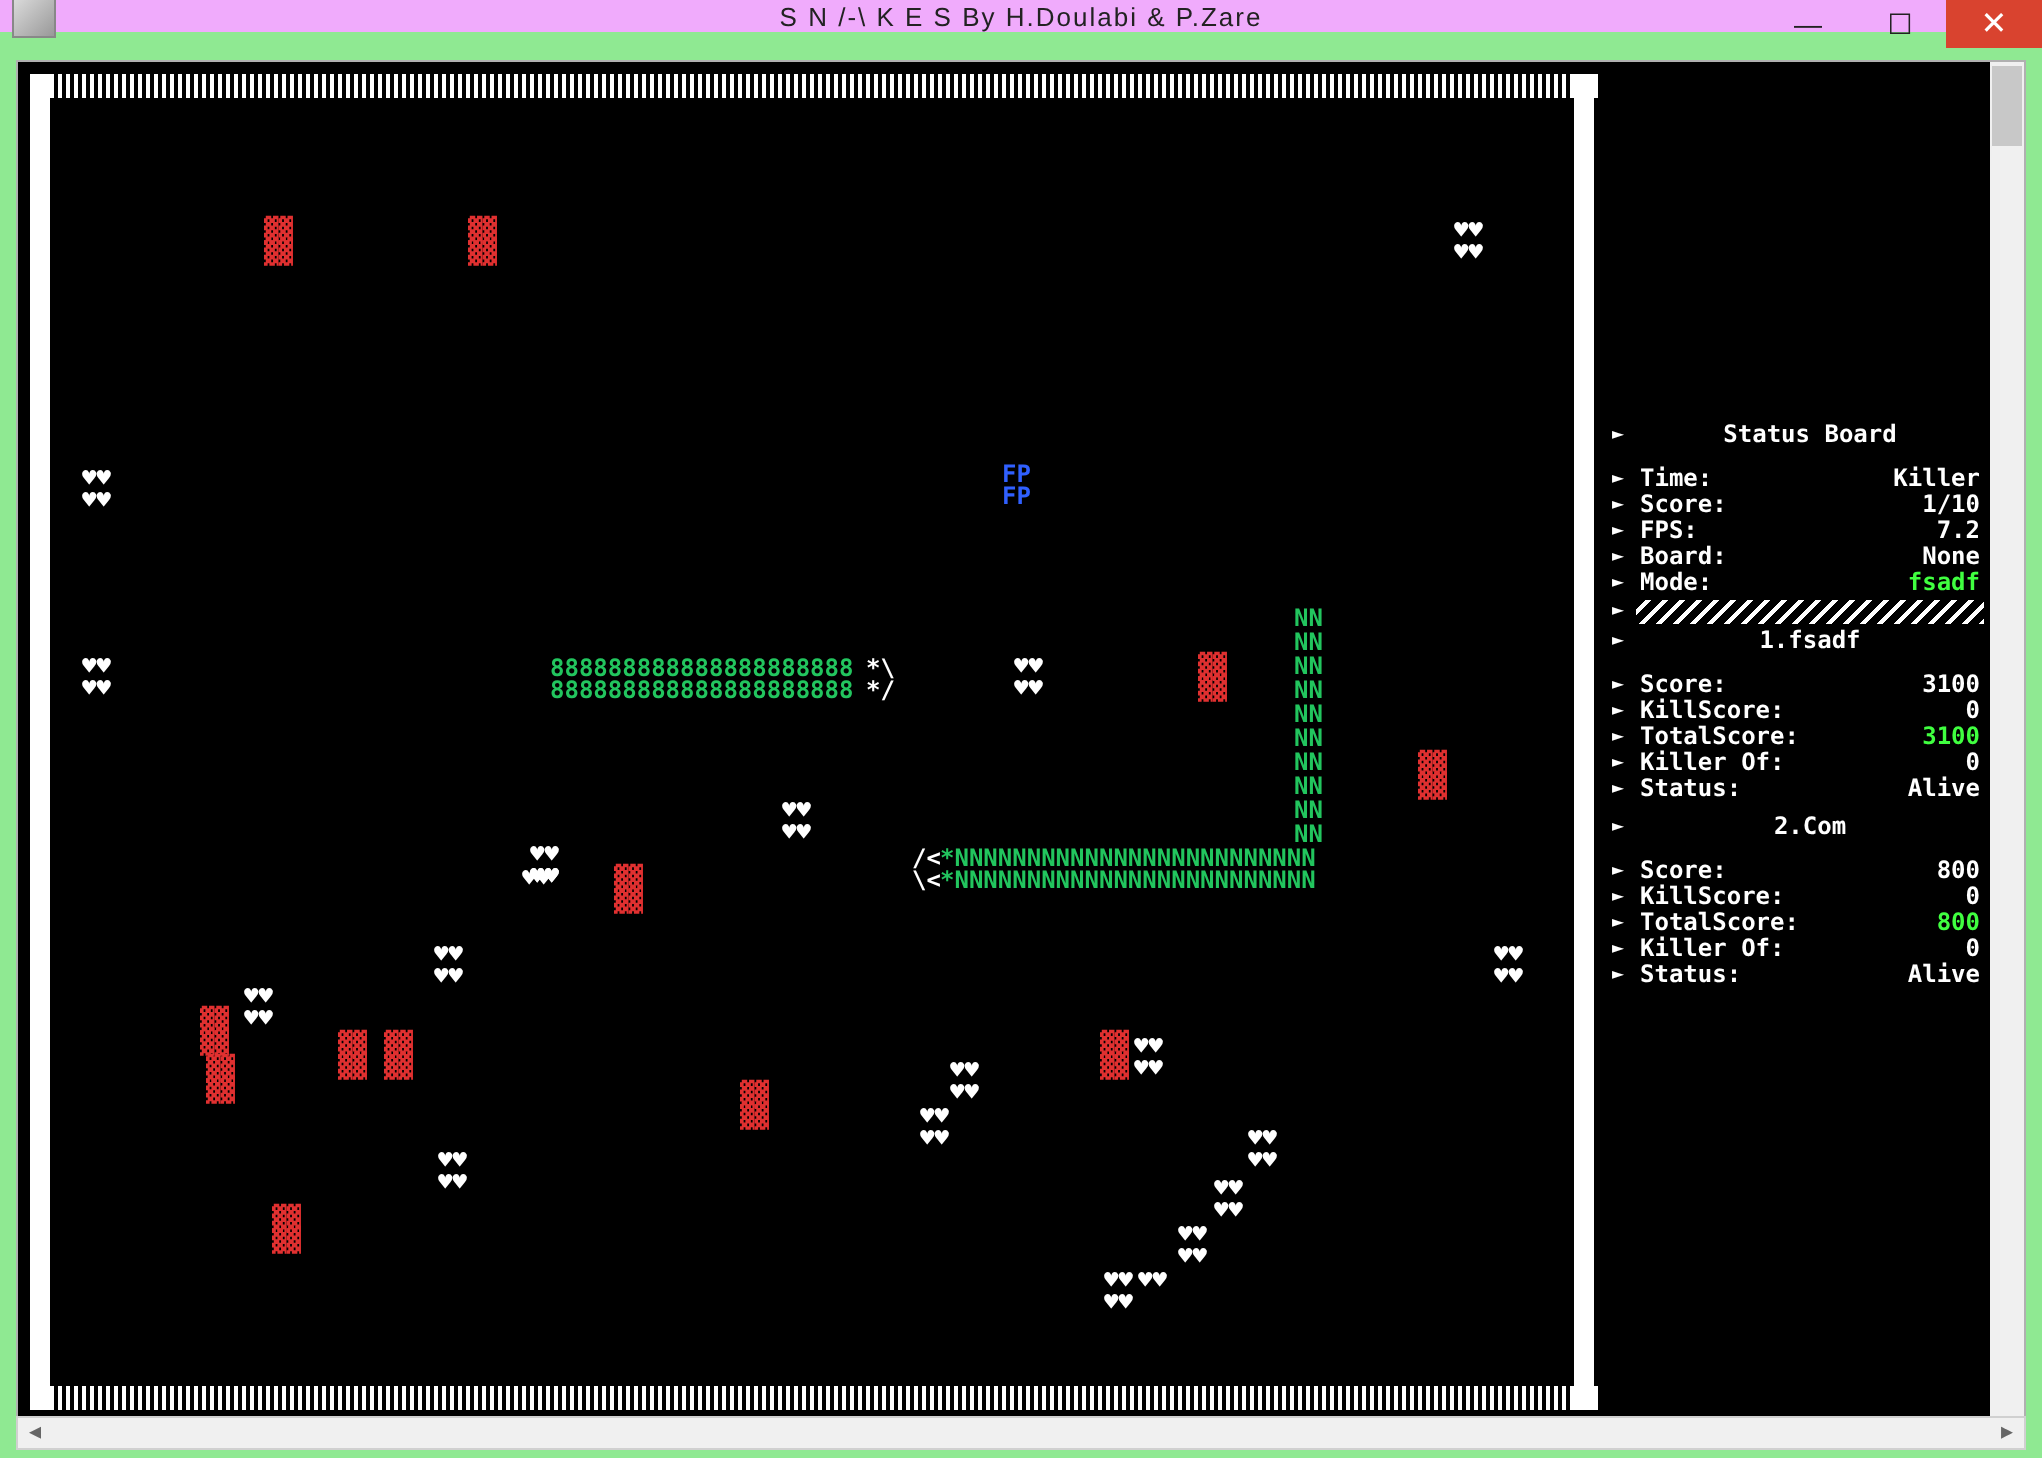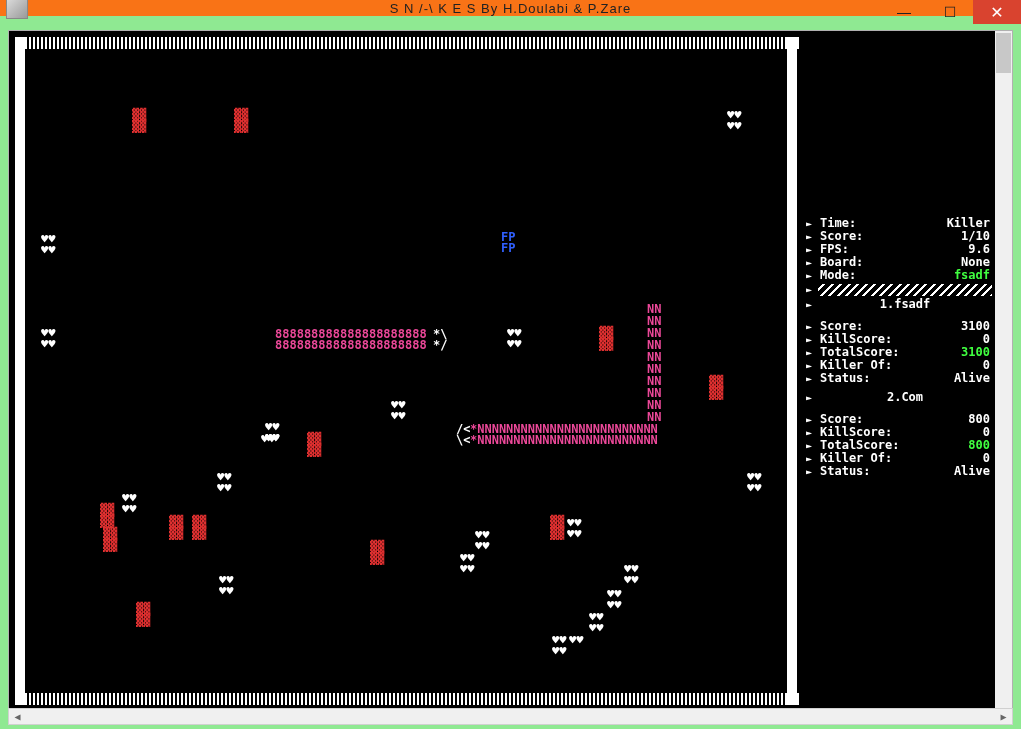--- a/index.html
+++ b/index.html
@@ -8,21 +8,21 @@
     background:#8fe992;
     font-family:"Consolas","Courier New",monospace;
     font-size:12px;
     overflow:hidden;
     position:relative;
   }
   
   .titlebar {
     height:16px;
     display:flex; align-items:center;
-    background:#f97316;
+    background:#f0abfc;
     position:relative;
   }
   .app-icon {
     width:22px; height:22px;
     margin-left:6px;
     background:linear-gradient(135deg,#ddd 0%,#999 100%);
     border:1px solid #888;
   }
   .title-text {
     position:absolute; left:0; right:0;
@@ -62,21 +62,21 @@
   .cell {
     position:absolute;
     font-family:"Lucida Console","Consolas",monospace;
     font-size:12px;
     font-weight:bold;
     line-height:12px;
     white-space:pre;
   }
   .white  { color:#fff; }
   .red    { color:#e03030; }
-  .mag    { color:#ec4899; }
+  .mag    { color:#22c55e; }
   .blue   { color:#3060ff; }
   .green  { color:#40ff40; }
   
   .hborder {
     position:absolute;
     left:8px; right:212px;
     height:12px;
     background:repeating-linear-gradient(to right,#fff 0 2px,#000 2px 4px);
   }
   
@@ -235,32 +235,33 @@
     <div class="cell mag" style="left:638px; top:344px;">NN</div>
     <div class="cell mag" style="left:638px; top:356px;">NN</div>
     <div class="cell mag" style="left:638px; top:368px;">NN</div>
     <div class="cell mag" style="left:638px; top:380px;">NN</div>
     <div class="cell white" style="left:447px; top:392px;">/&lt;</div>
     <div class="cell mag" style="left:461px; top:392px;">*NNNNNNNNNNNNNNNNNNNNNNNNN</div>
     <div class="cell white" style="left:447px; top:403px;">\&lt;</div>
     <div class="cell mag" style="left:461px; top:403px;">*NNNNNNNNNNNNNNNNNNNNNNNNN</div>
 
     <div class="status">
+      <div class="hdr">Status  Board</div>
       <div class="spacer"></div>
       <div class="row">
           <span>Time:</span>
           <span>Killer</span>
         </div>
       <div class="row">
           <span>Score:</span>
           <span>1/10</span>
         </div>
       <div class="row">
           <span>FPS:</span>
-          <span>9.6</span>
+          <span>7.2</span>
         </div>
       <div class="row">
           <span>Board:</span>
           <span>None</span>
         </div>
       <div class="row">
           <span>Mode:</span>
           <span class="green">fsadf</span>
         </div>
       <div class="div"></div>

